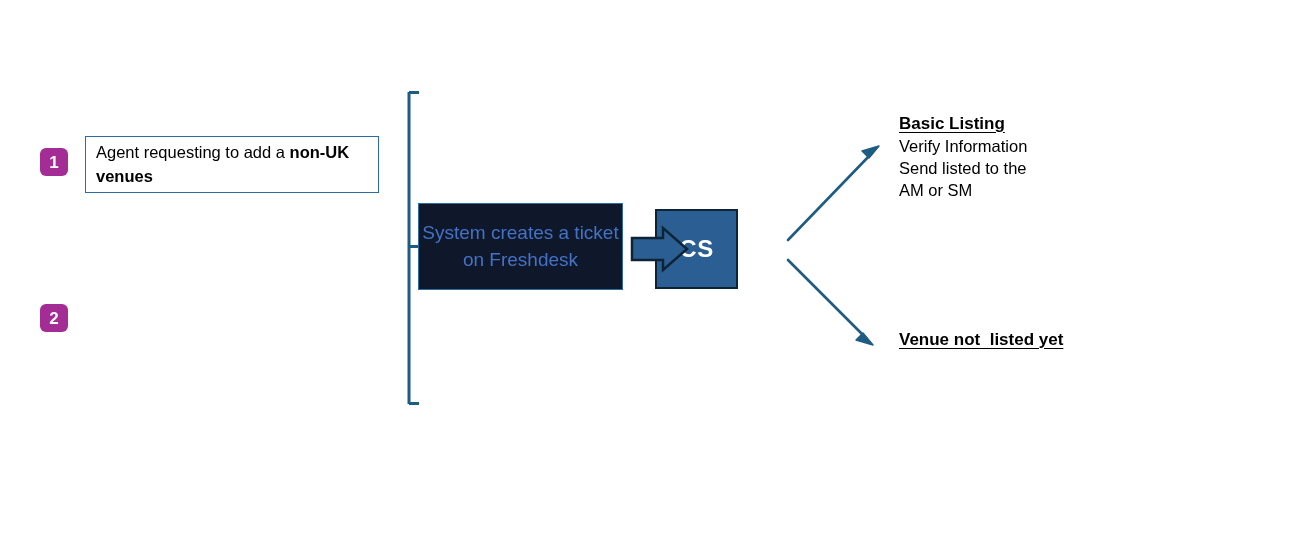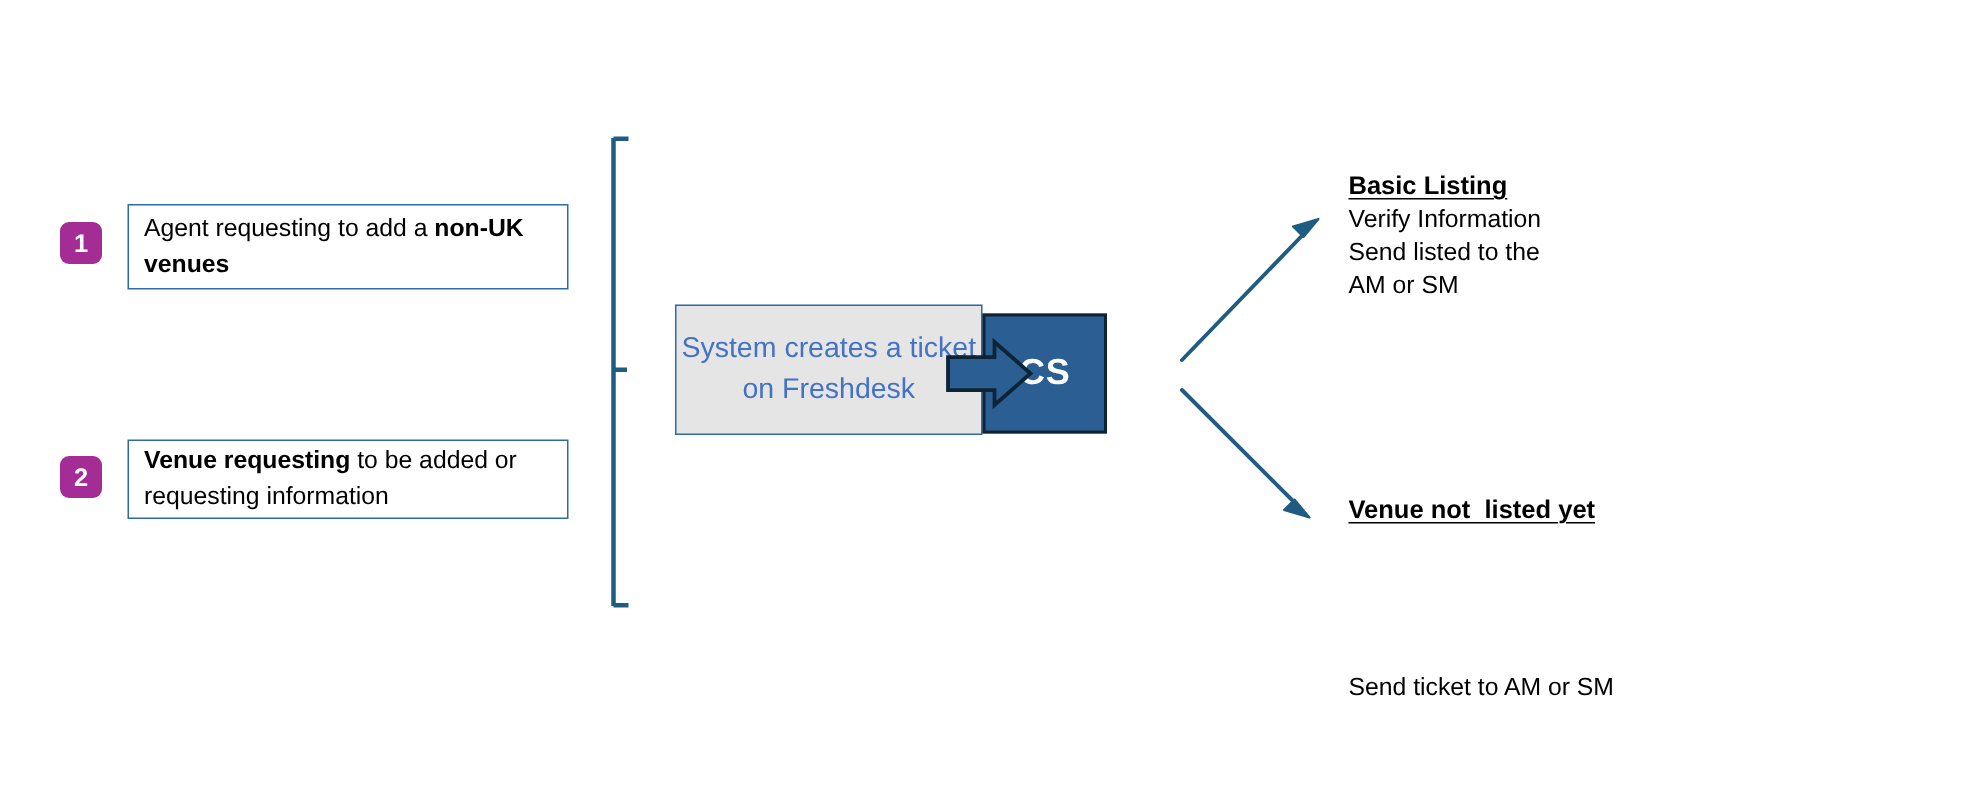--- a/index.html
+++ b/index.html
@@ -49,27 +49,26 @@
   .input-box .txt {
     font-size: 16.5px;
     line-height: 1.42;
     color: #000000;
   }
   .input-box .txt b { font-weight: bold; }
 
   
   .fresh-box {
     border: 1px solid #2E6C9E;
-    background: #e5e5e5;
+    background: #0f172a;
     box-sizing: border-box;
     display: flex;
     align-items: center;
     justify-content: center;
     text-align: center;
-    margin-left: 32px;
   }
   .fresh-box .txt {
     font-size: 19px;
     line-height: 1.38;
     color: #4472C4;
   }
 
   
   .cs-box {
     background: #2B5E92;
@@ -119,44 +118,38 @@
   <div class="abs badge" style="left:40px; top:148px;">1</div>
 
   <div class="abs badge" style="left:40px; top:304px;">2</div>
 
   <div class="abs input-box" style="left:85px; top:136px; width:294px; height:57px;">
     <div class="txt">
       <span>Agent requesting to add a </span><b>non-UK venues</b>
     </div>
   </div>
 
-  <div class="abs input-box" style="left:85px; top:293px; width:294px; height:53px;">
-    <div class="txt">
-      <b>Venue requesting</b><span> to be added or requesting information</span>
-    </div>
-  </div>
 
   <div class="abs fresh-box" style="left:418px; top:203px; width:205px; height:87px;">
     <div class="txt">System creates a ticket on Freshdesk</div>
   </div>
 
   <div class="abs cs-box" style="left:655px; top:209px; width:83px; height:80px;">
     <div class="txt">CS</div>
   </div>
 
   <div class="abs head-label" style="left:899px; top:88px;">Basic Listing</div>
 
   <div class="abs body-text" style="left:899px; top:136px; width:330px;">Verify Information
 Send listed to the
 AM or SM</div>
 
   <div class="abs head-label" style="left:899px; top:304px;">Venue not  listed yet</div>
 
 
-  <div class="abs body-text" style="left:899px; top:448px; width:400px;">Send ticket to AM or SM</div>
 
   <svg class="overlay" viewBox="0 0 1311 535">
 
     <g stroke="#1F5C82" stroke-width="3" fill="none" stroke-linecap="butt">
       <line x1="409" y1="92" x2="409" y2="404"></line>
       <line x1="409" y1="92.5" x2="419" y2="92.5"></line>
       <line x1="409" y1="403.5" x2="419" y2="403.5"></line>
       <line x1="409" y1="246.5" x2="418" y2="246.5"></line>
     </g>
 

